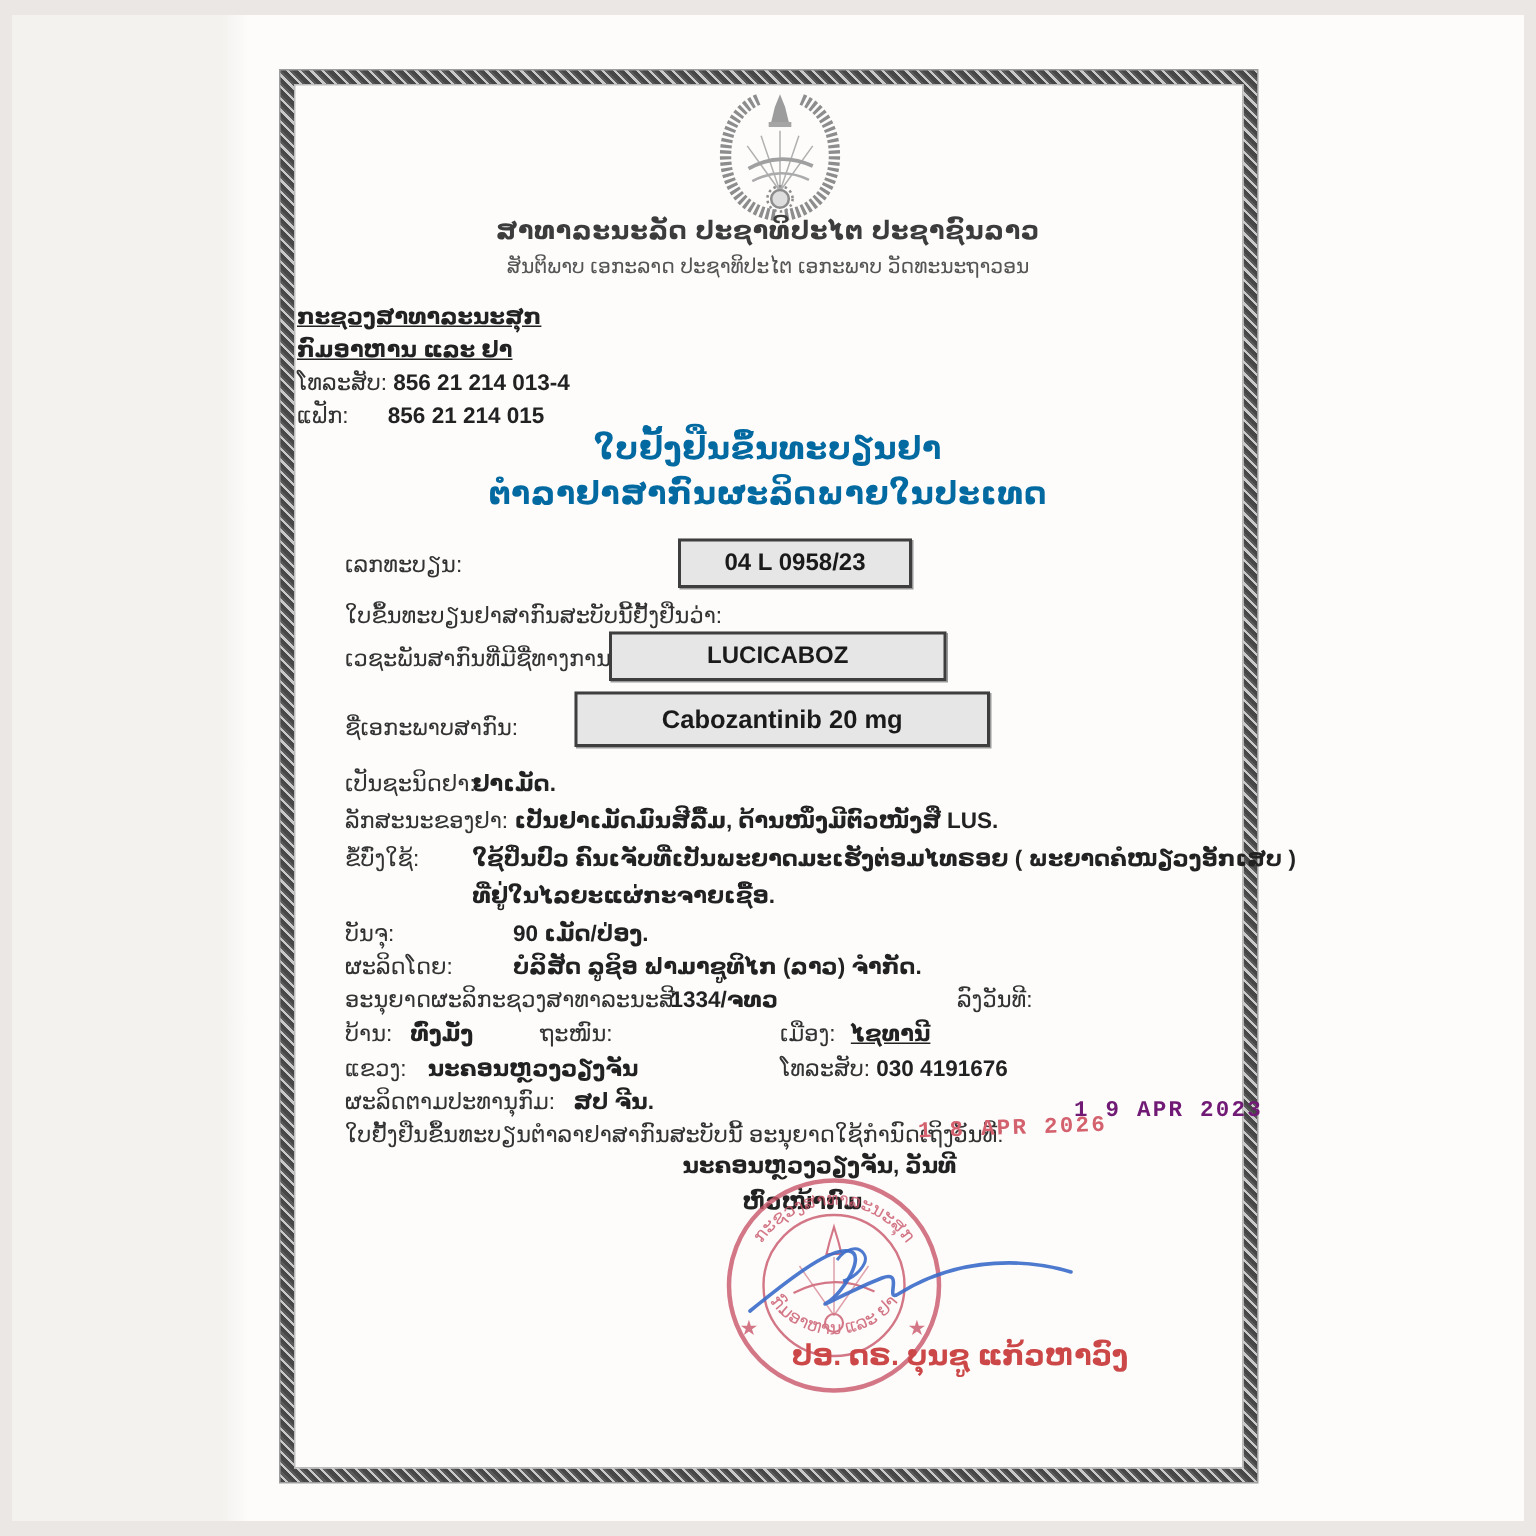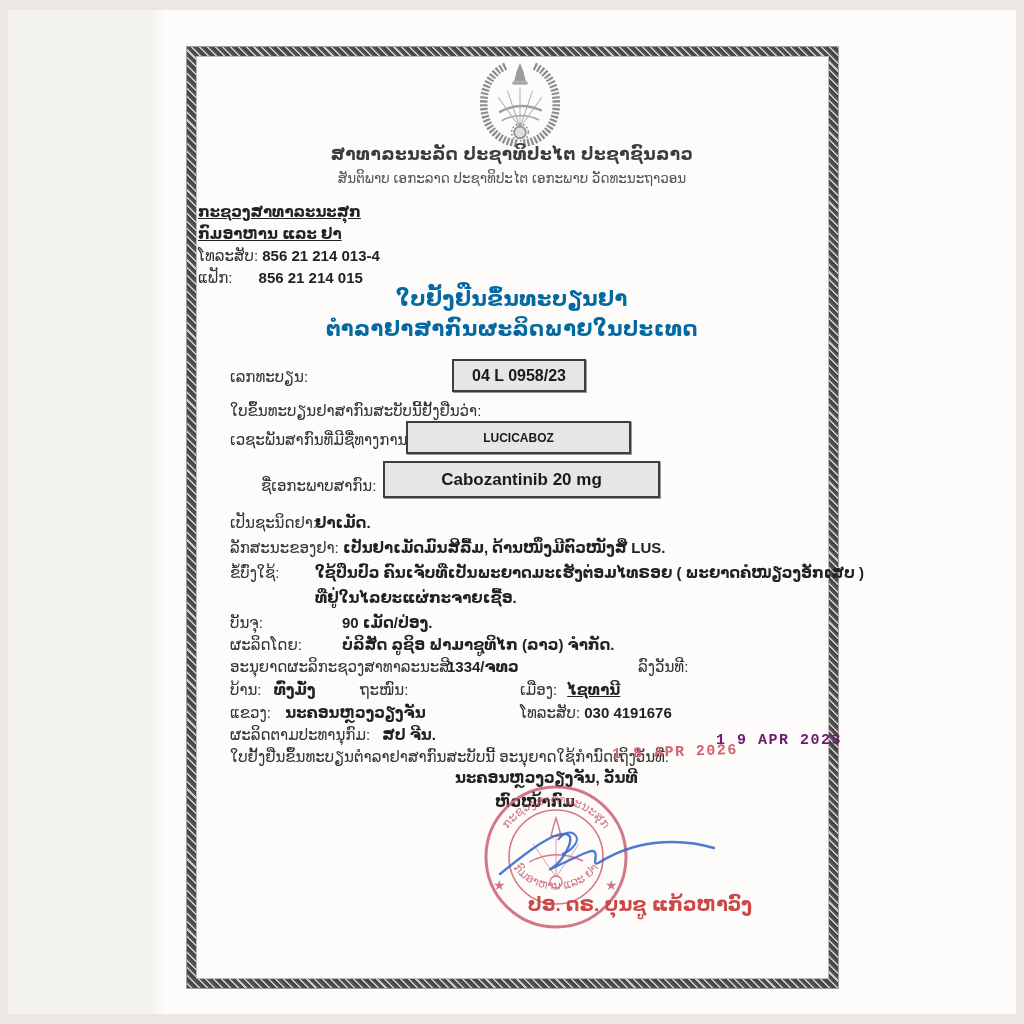--- a/index.html
+++ b/index.html
@@ -70,28 +70,28 @@
 </div>
 <div class="abs lao" style="left:198px;top:269px;">
   <span>ແຟັກ:</span>
   <span class="bold" style="margin-left:22px;">856 21 214 015</span>
 </div>
 
 <div class="abs title center" style="left:212px;top:287px;width:600px;">ໃບຢັ້ງຢືນຂຶ້ນທະບຽນຢາ</div>
 <div class="abs title center" style="left:212px;top:317px;width:600px;">ຕຳລາຢາສາກົນຜະລິດພາຍໃນປະເທດ</div>
 
 <div class="abs lao" style="left:230px;top:368px;">ເລກທະບຽນ:</div>
-<div class="abs valuebox" style="left:452px;top:359px;width:134px;height:33px;font-size:16px;">04 L 0958/23</div>
+<div class="abs valuebox" style="left:452px;top:359px;width:156px;height:33px;font-size:16px;">04 L 0958/23</div>
 
 <div class="abs lao" style="left:230px;top:402px;">ໃບຂຶ້ນທະບຽນຢາສາກົນສະບັບນີ້ຢັ້ງຢືນວ່າ:</div>
 
 <div class="abs lao" style="left:230px;top:431px;">ເວຊະພັນສາກົນທີ່ມີຊື່ທາງການຄ້າ:</div>
-<div class="abs valuebox" style="left:406px;top:421px;width:225px;height:33px;font-size:12px;">LUCICABOZ</div>
+<div class="abs valuebox" style="left:406px;top:421px;width:225px;height:33px;font-size:16px;">LUCICABOZ</div>
 
-<div class="abs lao" style="left:230px;top:477px;margin-left:31px;">ຊື່ເອກະພາບສາກົນ:</div>
+<div class="abs lao" style="left:230px;top:477px;">ຊື່ເອກະພາບສາກົນ:</div>
 <div class="abs valuebox" style="left:383px;top:461px;width:277px;height:37px;font-size:17px;">Cabozantinib 20 mg</div>
 
 <div class="abs lao" style="left:230px;top:514px;">ເປັນຊະນິດຢາ:</div>
 <div class="abs lao bold" style="left:315px;top:514px;">ຢາເມັດ.</div>
 
 <div class="abs lao" style="left:230px;top:539px;">ລັກສະນະຂອງຢາ:</div>
 <div class="abs lao bold" style="left:315px;top:539px;margin-left:28px;">ເປັນຢາເມັດມົນສີລື້ມ, ດ້ານໜຶ່ງມີຕົວໜັງສື LUS.</div>
 
 <div class="abs lao" style="left:230px;top:564px;">ຂໍ້ບົ່ງໃຊ້:</div>
 <div class="abs lao bold" style="left:315px;top:564px;">ໃຊ້ປິ່ນປົວ ຄົນເຈັບທີ່ເປັນພະຍາດມະເຮັງຕ່ອມໄທຣອຍ ( ພະຍາດຄໍໜຽວງອັກເສບ )</div>

